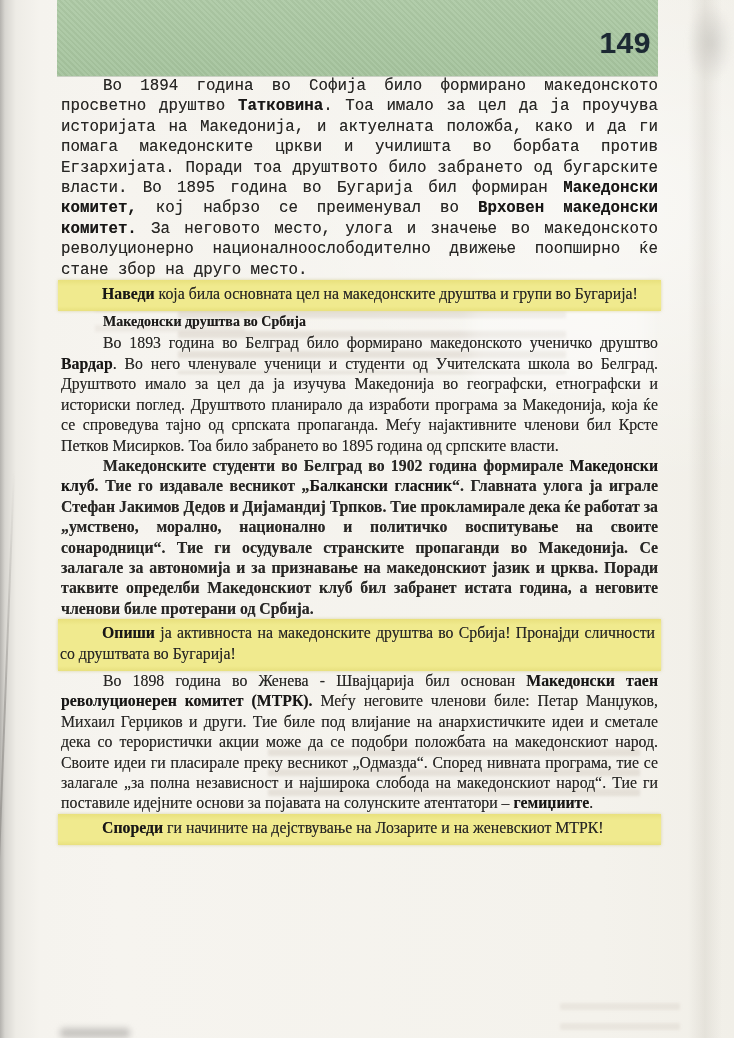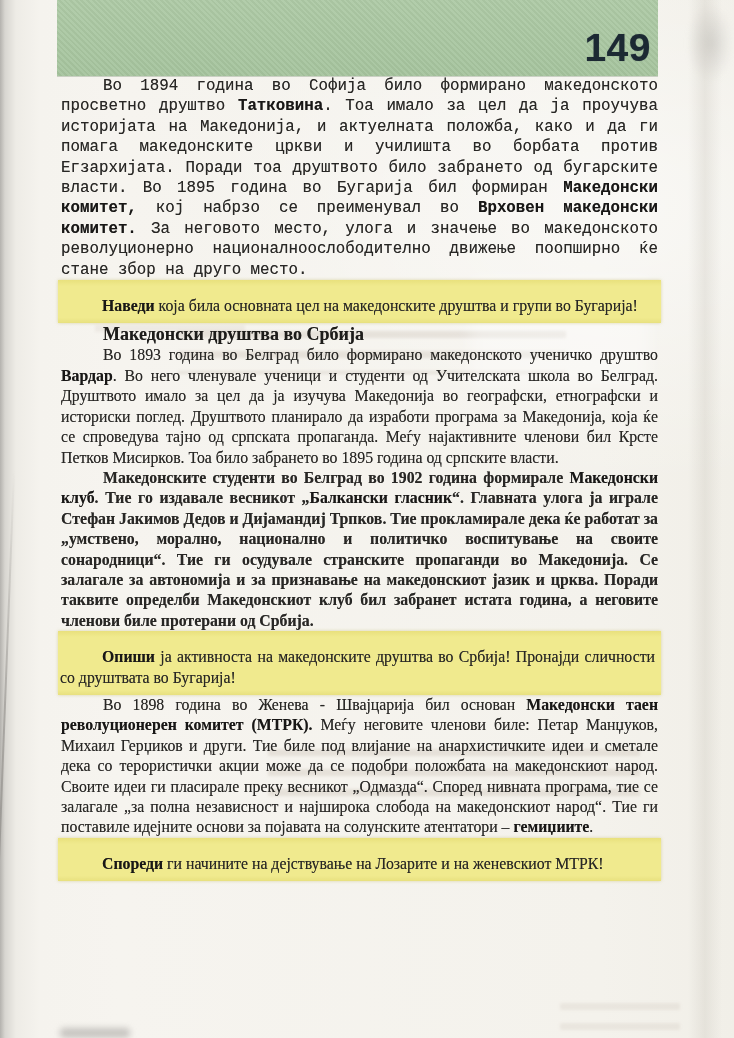--- a/index.html
+++ b/index.html
@@ -51,42 +51,42 @@
   .band{
     position:absolute;left:57px;top:0;width:601px;height:76px;
     background:
       repeating-linear-gradient(45deg,rgba(255,255,255,.05) 0 2px,rgba(0,0,0,.03) 2px 4px),
       linear-gradient(180deg,#aecaa6,#a6c49e);
     box-shadow:0 1px 0 rgba(120,140,115,.35);
   }
   .band .pagenum{
     position:absolute;top:28px;right:7px;
     font-family:"Liberation Sans","DejaVu Sans",sans-serif;
-    font-weight:bold;font-size:39px;line-height:1;letter-spacing:.5px;
+    font-weight:bold;font-size:30px;line-height:1;letter-spacing:.5px;
     color:#1c2933;text-shadow:0 0 1px rgba(28,41,51,.4);
   }
   
   .text-column{
     position:absolute;left:61px;top:76px;width:597px;
     font-size:15.8px;line-height:20.4px;color:#282725;
     text-align:justify;
     text-shadow:0 0 .4px rgba(40,39,37,.55);
   }
   .text-column p{margin:0;text-indent:42px;}
   .text-column b{color:#181716;}
   .text-column h2{
-    margin:0 0 0 42px;font-size:18px;line-height:22px;color:#1d1c1a;
+    margin:0 0 0 42px;font-size:14px;line-height:22px;color:#1d1c1a;
     text-align:left;font-weight:bold;
   }
   .text-column .task{
     background:
       linear-gradient(180deg,rgba(226,216,110,.55),rgba(241,235,143,0) 6px),
       linear-gradient(0deg,rgba(222,212,108,.45),rgba(241,235,143,0) 5px),
       #f0ea8e;
-    padding:16px 6px 7px 2px;margin-left:-3px;margin-right:-3px;
+    padding:4px 6px 7px 2px;margin-left:-3px;margin-right:-3px;
     box-shadow:0 0 3px rgba(196,186,96,.5);
   }
   
   [data-name="para-bulgaria"]{margin-top:12px;font-family:Liberation Mono, monospace;}
   [data-name="task-navedi"]{margin-top:17px;}
   [data-name="heading-serbia"]{margin-top:19px;}
   [data-name="para-vardar"]{margin-top:17px;font-family:Liberation Serif, serif;}
   [data-name="para-klub"]{margin-top:0;font-weight:bold;}
   [data-name="task-opisi"]{margin-top:15px;}
   [data-name="heading-europe"]{margin-top:21px;}

